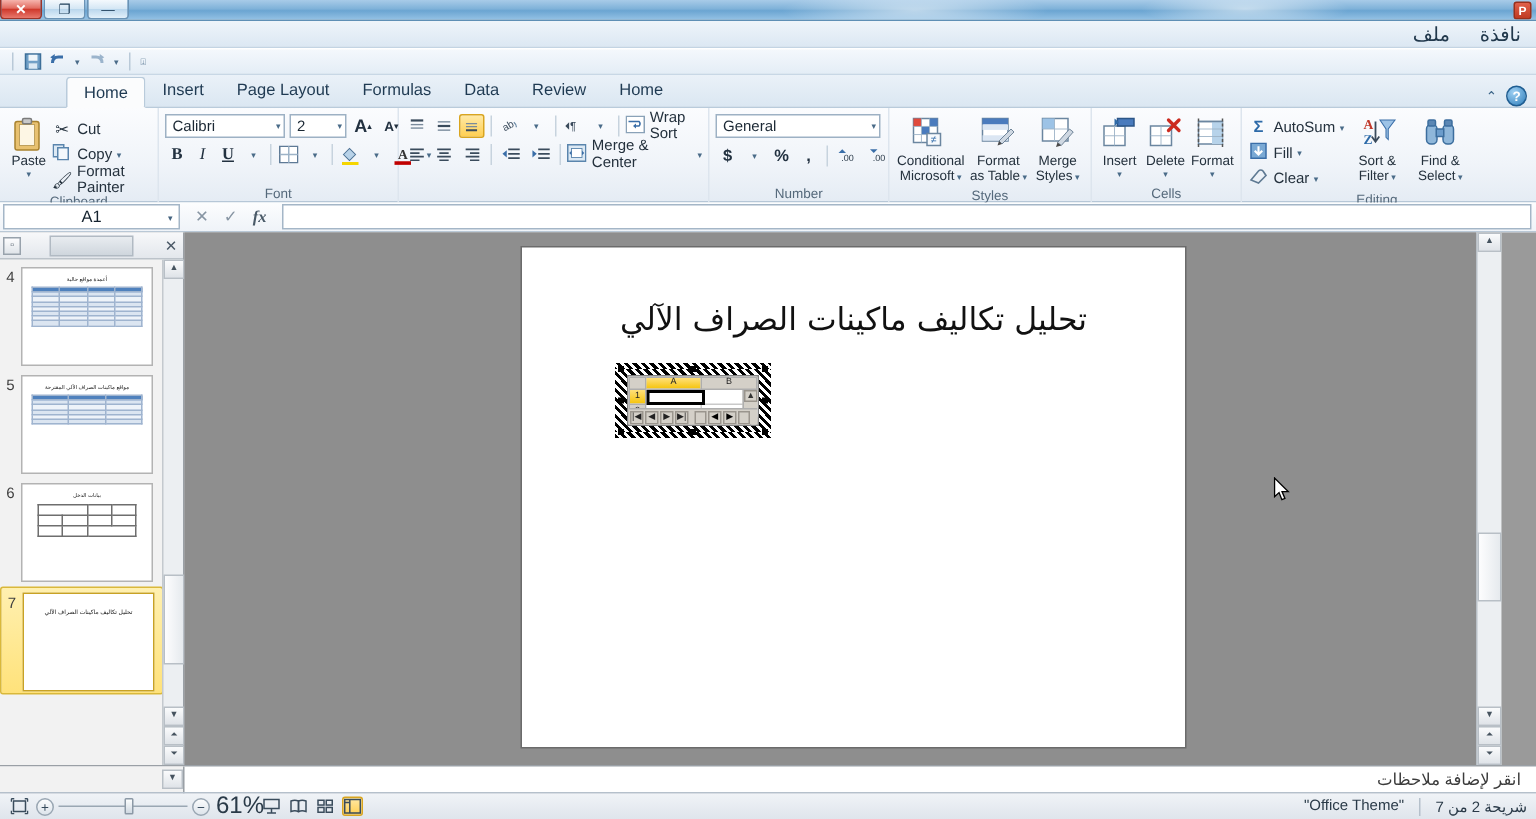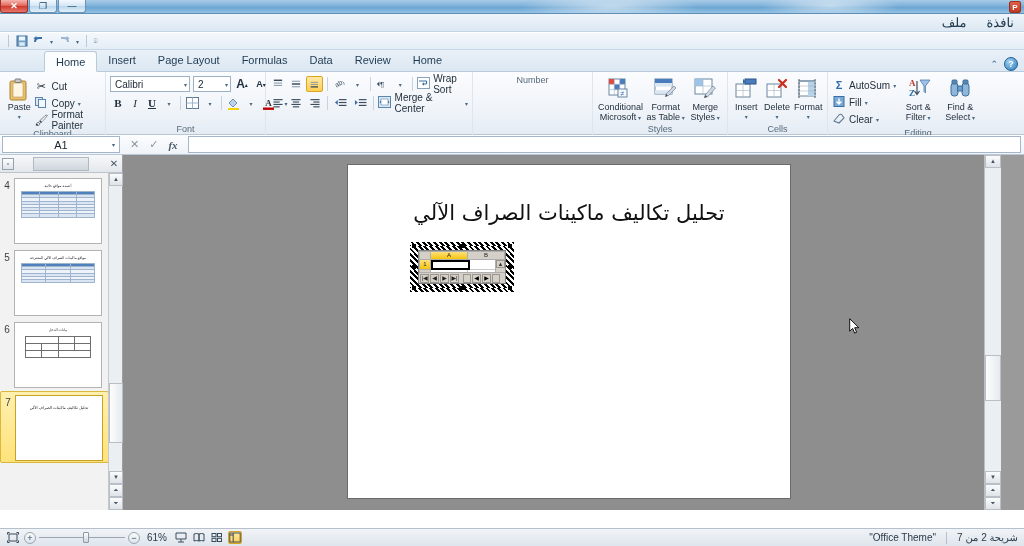--- a/index.html
+++ b/index.html
@@ -244,21 +244,21 @@
     background: linear-gradient(180deg,#f0f3f7,#dfe5ec);
     border-top:1px solid #b5c0cb;
     display:flex; align-items:center; direction:rtl; padding:0 6px; gap:8px;
   }
   .sb-right { display:flex; align-items:center; gap:10px; font-size:10px; color:#2a3a48; }
   .sb-sep { width:1px; height:12px; background:#b5c0cb; }
   .sb-left { margin-right:auto; display:flex; align-items:center; direction:ltr; gap:4px; }
   .vbtn { width:14px; height:13px; border:1px solid transparent; display:flex; align-items:center;
           justify-content:center; font-size:9px; color:#3a4c5c; }
   .vbtn.active { background:linear-gradient(180deg,#ffe9a6,#ffcf52); border:1px solid #d9a520; border-radius:2px; }
-  .zoompct { font-size:10px; color:#2a3a48; width:26px; text-align:center; }
+  .zoompct { font-size:16px; color:#2a3a48; width:26px; text-align:right; }
   .zslider { display:flex; align-items:center; gap:3px; }
   .ztrack { width:86px; height:1px; background:#9aa7b3; position:relative; }
   .zhandle { position:absolute; left:44px; top:-5px; width:6px; height:11px;
              background:linear-gradient(180deg,#fdfefe,#cfd8e1); border:1px solid #8c99a6; border-radius:1px; }
   .zb { width:12px; height:12px; border:1px solid #9aa7b3; border-radius:50%;
         background:linear-gradient(180deg,#fbfcfd,#dde4eb); font-size:9px; text-align:center; line-height:10px; color:#34485a; }
 </style>
 </head>
 <body>
 
@@ -525,20 +525,45 @@
                 </svg>
             </span>
             <span>Merge &amp; Center</span>
             <span style="font-size:6px;color:#4a6b88">▾</span>
           </div>
         </div>
       </div>
     </div>
 
     <div class="rgroup" style="width:120px">
+      <div class="rgroup-body" style="flex-direction:column;gap:4px;">
+        <div class="combo" style="width:110px">
+          <span class="cv">General</span>
+          <span class="ca">▾</span>
+        </div>
+        <div style="display:flex;gap:2px;align-items:center;">
+          <div class="tbtn" style="font-weight:bold">$</div>
+          <div class="tbtn" style="font-size:6px;color:#4a6b88">▾</div>
+          <div class="tbtn" style="font-weight:bold">%</div>
+          <div class="tbtn" style="font-weight:bold">,</div>
+          <div class="vsep"></div>
+          <div class="tbtn" style="font-size:7px">
+            <svg width="15" height="12" viewBox="0 0 15 12">
+                <text x="7" y="9" font-size="6" text-anchor="middle" fill="#2b3b4a">.00</text>
+                <path d="M1 4 L3.5 1.5 L6 4 Z" fill="#3a6ea8"></path>
+              </svg>
+          </div>
+          <div class="tbtn" style="font-size:7px">
+            <svg width="15" height="12" viewBox="0 0 15 12">
+                <text x="7" y="9" font-size="6" text-anchor="middle" fill="#2b3b4a">.00</text>
+                <path d="M1 1.5 L3.5 4 L6 1.5 Z" fill="#3a6ea8"></path>
+              </svg>
+          </div>
+        </div>
+      </div>
       <div class="rgroup-title">Number</div>
     </div>
 
     <div class="rgroup" style="width:135px">
       <div class="rgroup-body" style="gap:2px;">
         <div class="bigbtn" style="width:50px">
           <div class="gi">
             <svg width="26" height="24" viewBox="0 0 26 24">
                 <rect x="2" y="2" width="16" height="16" fill="#fff" stroke="#6b86a0"></rect>
                 <rect x="2" y="2" width="5.3" height="5.3" fill="#e04a3c"></rect>
@@ -921,20 +946,26 @@
       <div class="mainscroll">
         <div class="sb-arrow" style="width:16px">▲</div>
         <div style="position:absolute;top:200px;left:0;width:16px;height:46px;background:linear-gradient(90deg,#fdfdfe,#e6eaee);border:1px solid #b8bfc6;"></div>
         <div class="sb-arrow" style="width:16px;position:absolute;bottom:26px">▼</div>
         <div class="sb-arrow" style="width:16px;position:absolute;bottom:13px">⏶</div>
         <div class="sb-arrow" style="width:16px;position:absolute;bottom:0">⏷</div>
       </div>
     </div>
   </div>
 
+  <div class="notes">
+    <div class="notes-lefttab">
+      <div class="sb-arrow">▼</div>
+    </div>
+    <div class="np">انقر لإضافة ملاحظات</div>
+  </div>
 
   <div class="statusbar">
     <div class="sb-right">
       <span>شريحة 2 من 7</span>
       <span class="sb-sep"></span>
       <span>"Office Theme"</span>
     </div>
     <div class="sb-left">
       <div class="vbtn">
         <svg width="12" height="11" viewBox="0 0 12 11">

